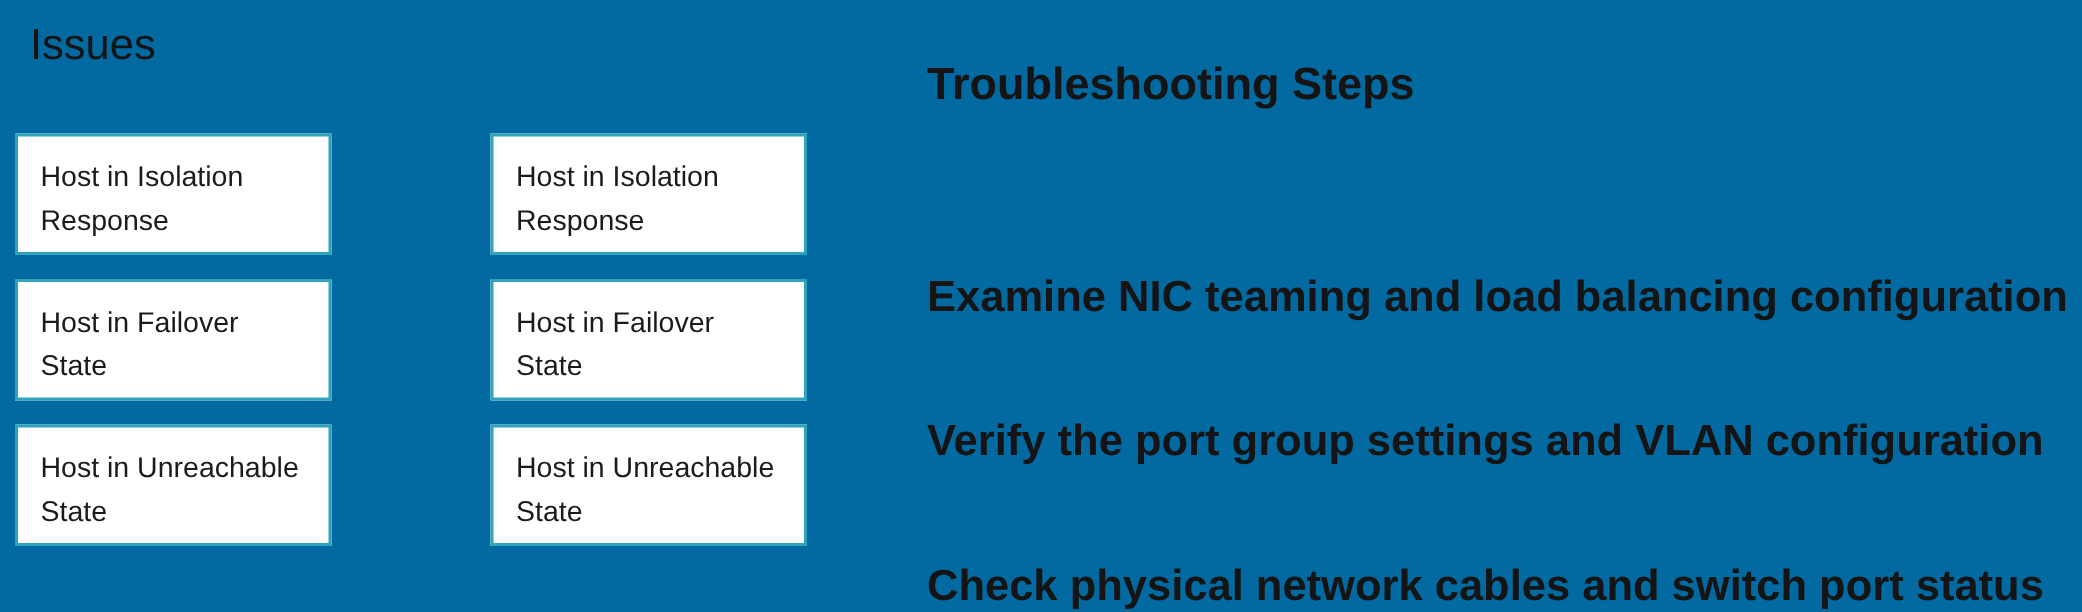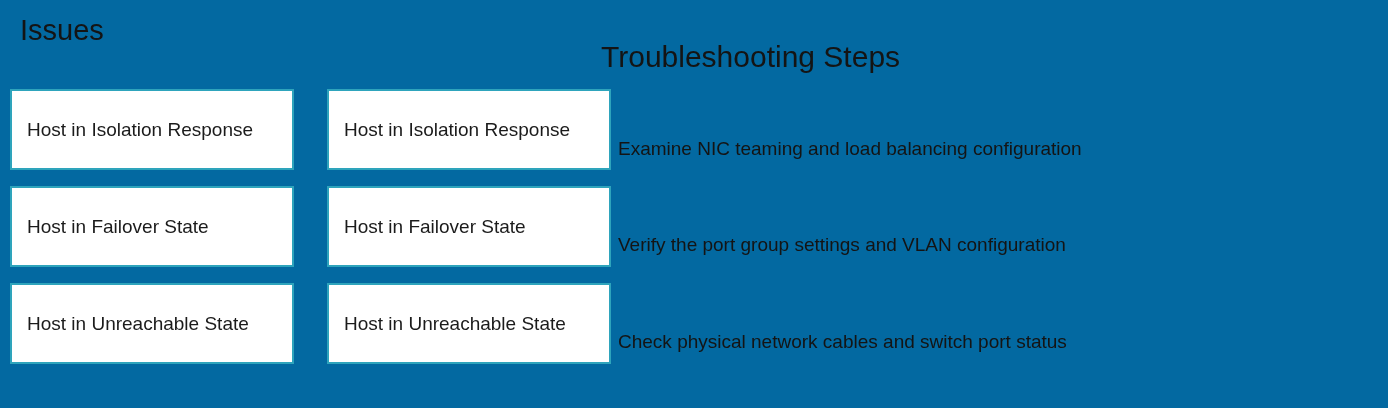--- a/index.html
+++ b/index.html
@@ -31,52 +31,53 @@
     position: absolute;
     top: 89px;
     display: flex;
     flex-direction: column;
     gap: 16px;
   }
   .issue-col.col-1 { left: 10px; }
   .issue-col.col-2 { left: 327px; }
   .issue-box {
     box-sizing: border-box;
-    width: 284px;
+    width: 211px;
     height: 81px;
     background: #ffffff;
     border: 2px solid #2ea4bc;
     display: flex;
-    align-items: center;
+    align-items: flex-end;
     padding: 6px 18px 6px 15px;
     cursor: move;
   }
   .issue-box span {
     font-size: 19px;
     line-height: 29px;
     color: #1b1b1b;
   }
 
   
   .steps-title {
     position: absolute;
-    left: 601px;
+    left: 618px;
     top: 40px;
     font-size: 30px;
-    font-weight: 400;
+    font-weight: 700;
     color: #141414;
     white-space: nowrap;
   }
   .step-line {
     position: absolute;
     left: 618px;
-    font-size: 19px;
-    font-weight: 400;
+    font-size: 29px;
+    font-weight: 700;
     color: #141414;
     white-space: nowrap;
+    margin-top: 44px;
   }
   .step-0 { top: 138px; }
   .step-1 { top: 234px; }
   .step-2 { top: 331px; }
 </style>
 </head>
 <body>
 
 <div class="canvas">
 

